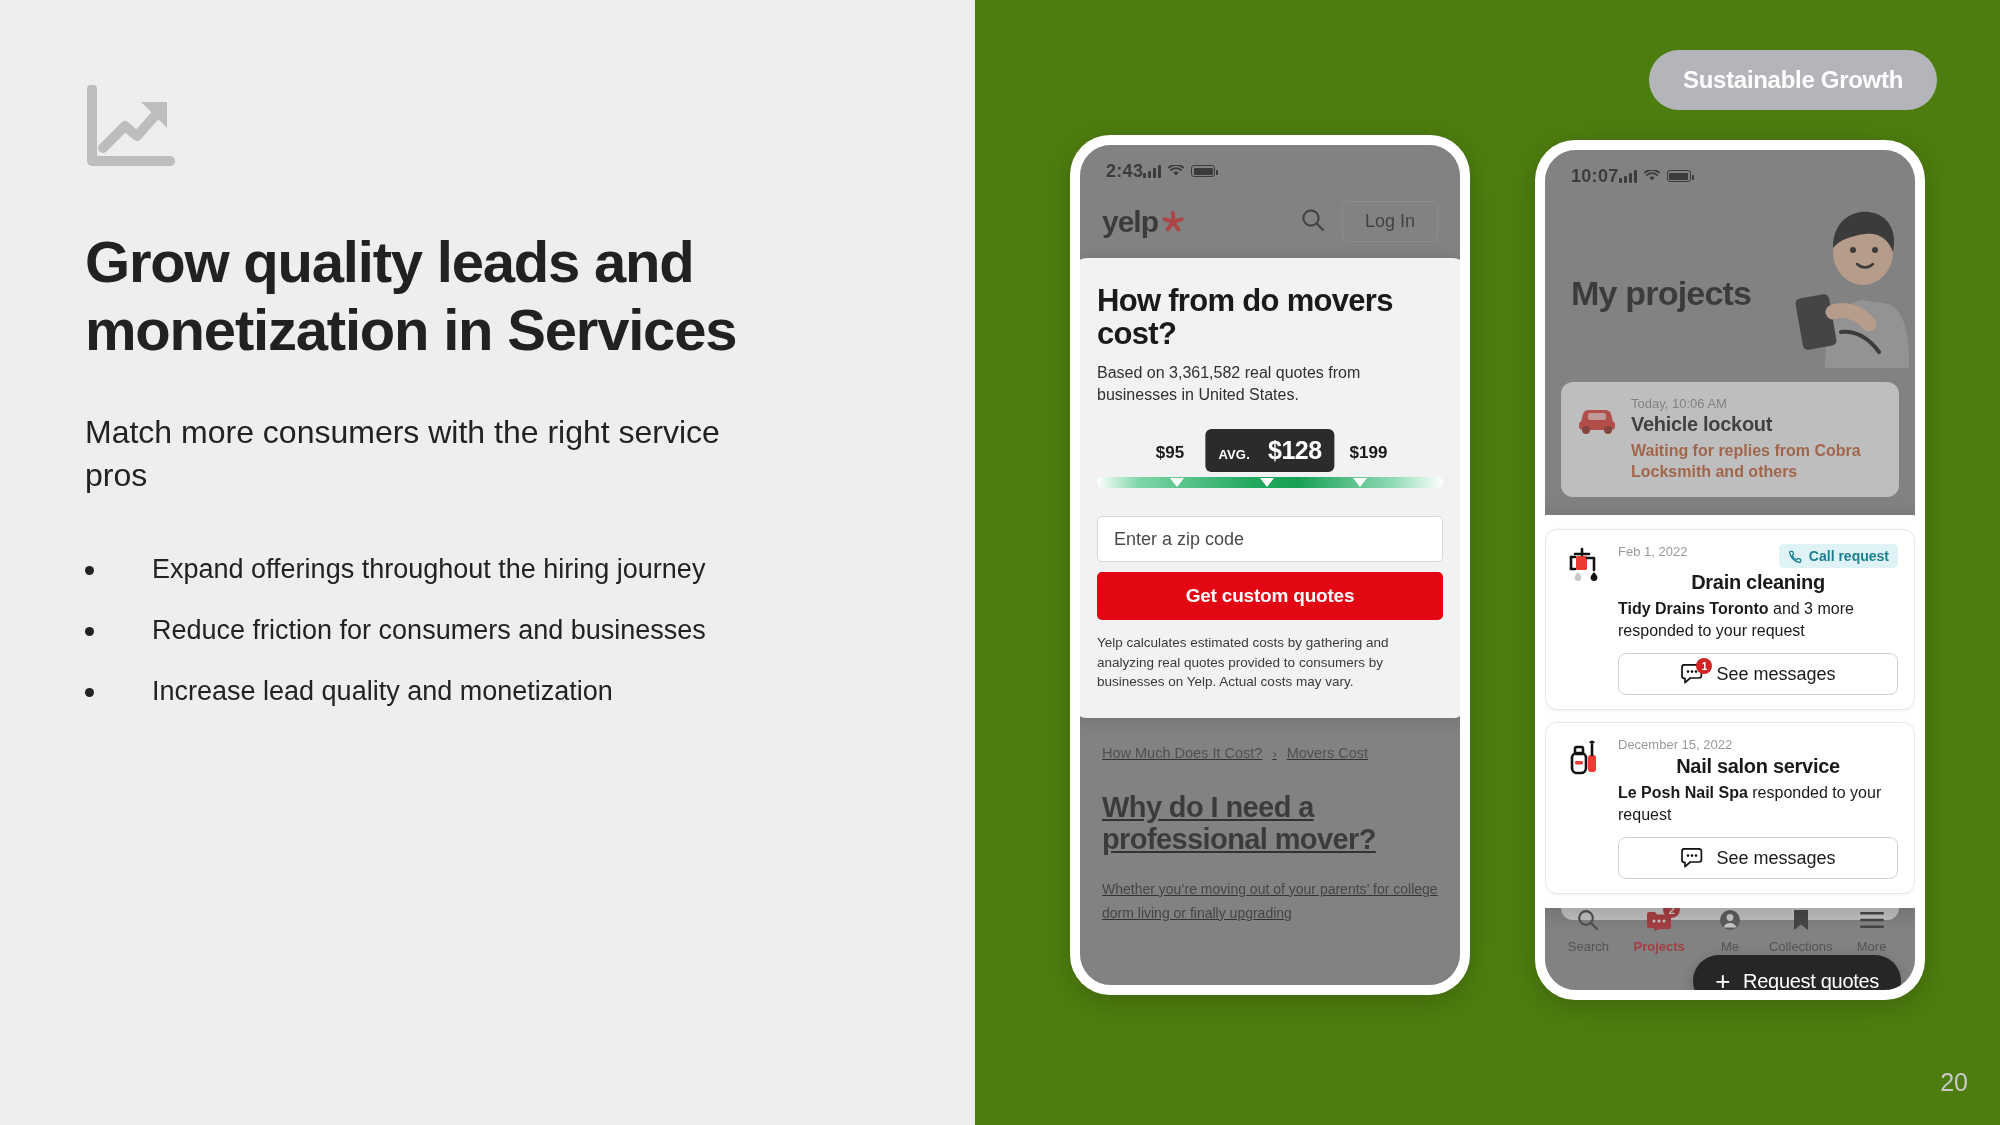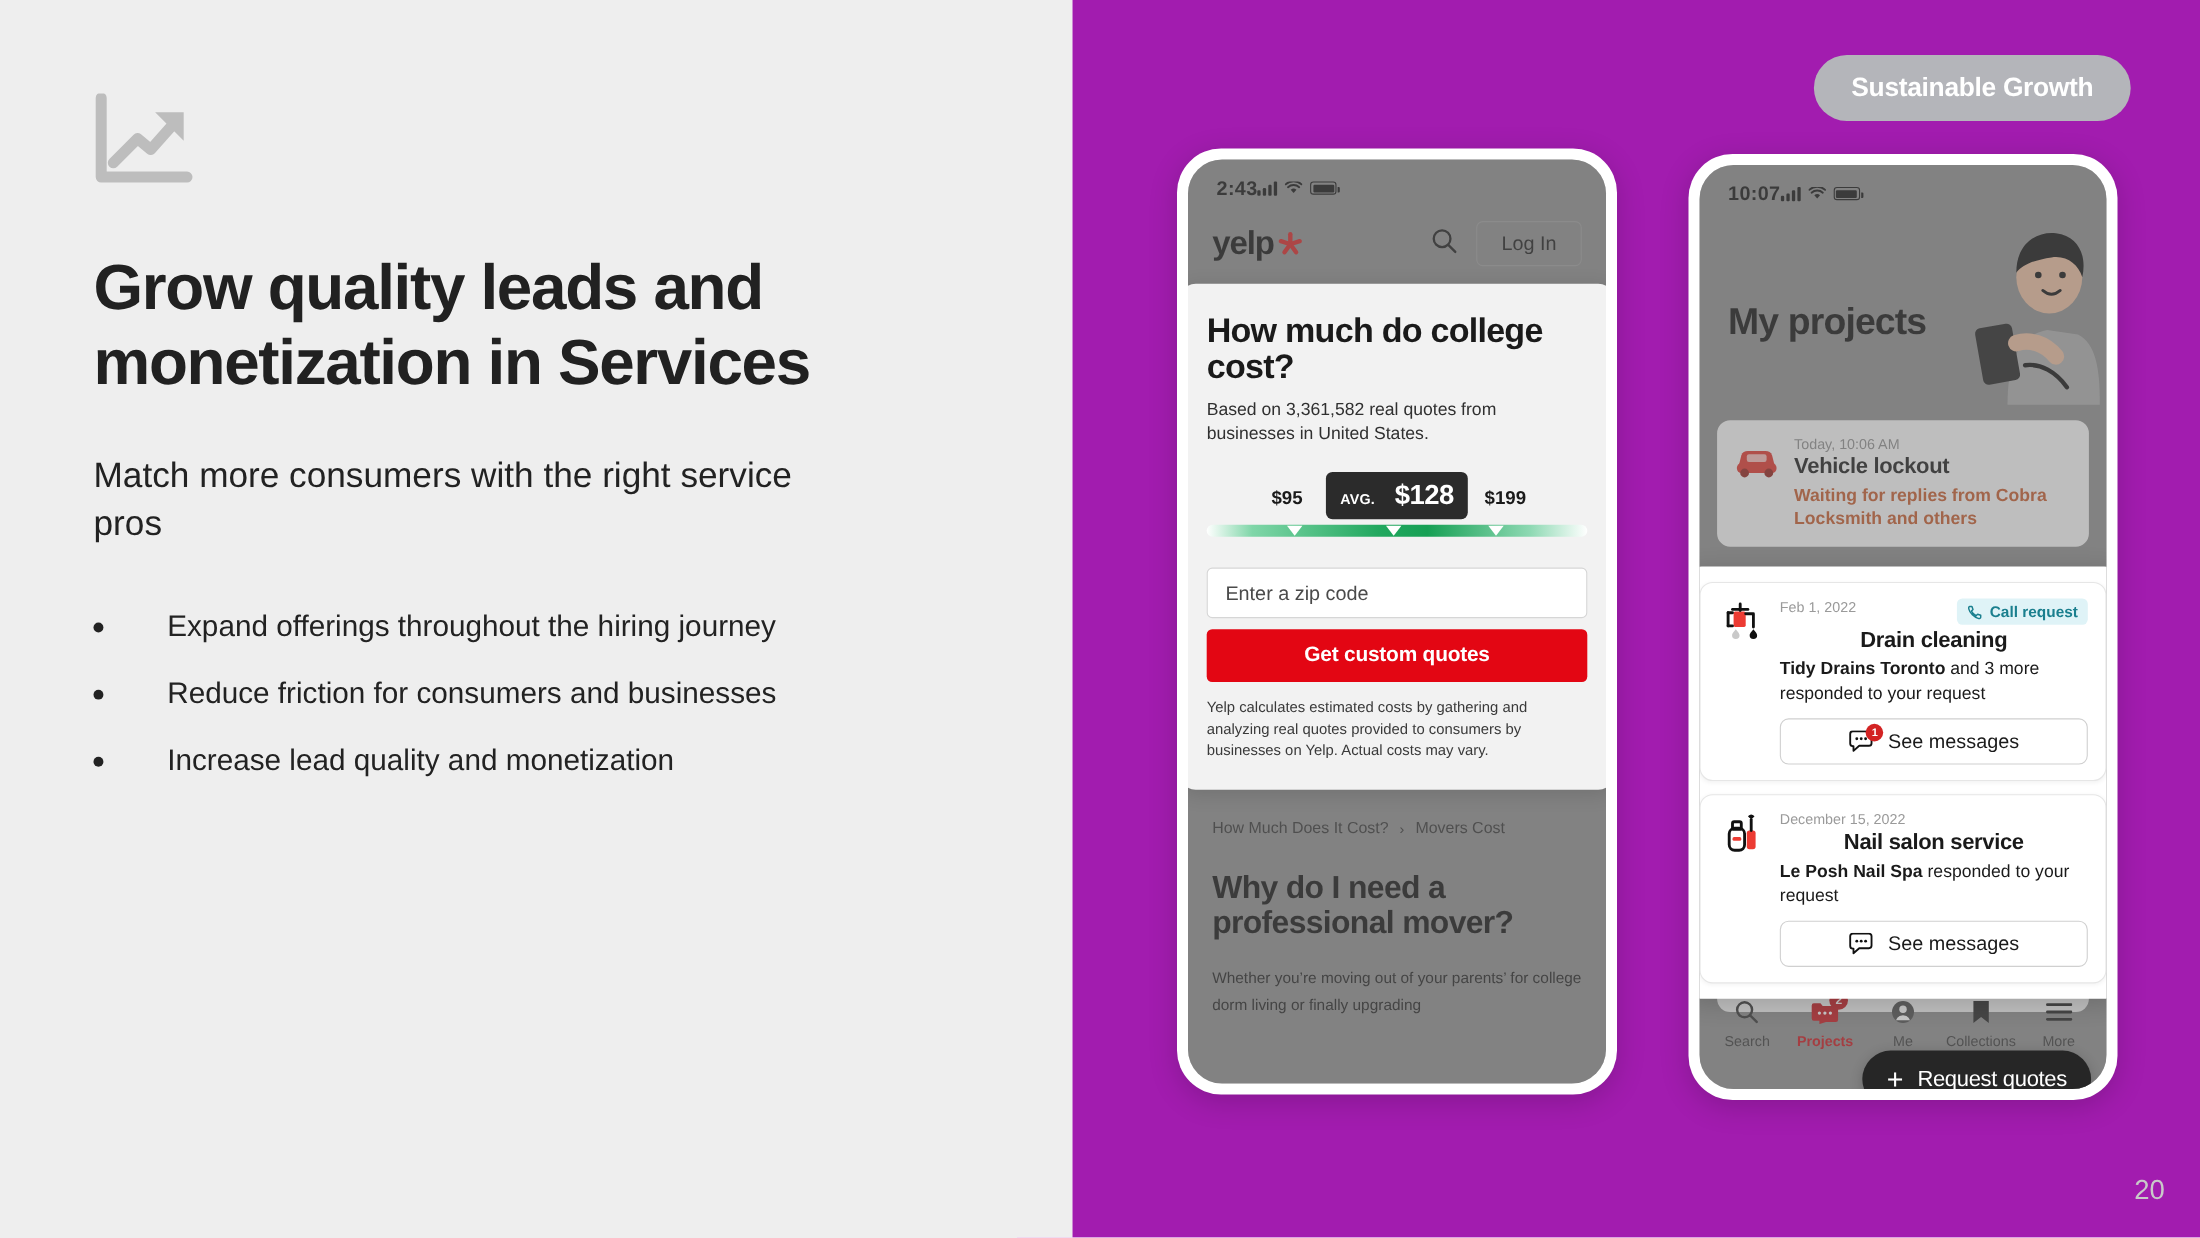--- a/index.html
+++ b/index.html
@@ -46,21 +46,21 @@
   .bullet-text {
     margin-left: 58px;
     font-size: 27px;
     color: #222222;
     line-height: 1.25;
   }
 
   
   .right-panel {
     position: absolute; left: 975px; top: 0;
-    width: 1025px; height: 1125px; background: #a21caf;
+    width: 1025px; height: 1125px; background: #4d7c0f;
   }
   .pill-badge {
     position: absolute; right: 63px; top: 50px;
     background: #b4b5ba; color: #ffffff;
     font-size: 24px; font-weight: 700; letter-spacing: -0.3px;
     padding: 16px 34px; border-radius: 40px;
     white-space: nowrap;
   }
   .page-num {
     position: absolute; right: 32px; bottom: 28px;
@@ -152,21 +152,21 @@
     display:flex; align-items:center; padding: 0 16px;
     font-size: 18px; color: #4a4a4a;
   }
   .red-btn {
     margin-top: 10px; width:100%; height: 48px; background:#e30613;
     border-radius:5px; display:flex; align-items:center; justify-content:center;
     color:#fff; font-size:19px; font-weight:700; letter-spacing:-0.2px;
   }
   .disclaimer { margin-top: 13px; font-size: 13.5px; line-height: 1.45; color:#3a3a3a; }
 
-  .yelp-lower { position:absolute; left:0; right:0; top: 600px; padding: 0 22px; }
+  .yelp-lower { position:absolute; left:0; right:0; top: 600px; padding: 0 22px; text-decoration: underline; }
   .crumbs { display:flex; align-items:center; gap:10px; font-size: 14.5px; color:#333; }
   .crumb-sep { font-size: 13px; color:#333; }
   .lower-h { margin-top: 30px; font-size: 29px; font-weight: 800; color:#111; line-height:1.12; letter-spacing:-0.6px; }
   .lower-p { margin-top: 22px; font-size: 14px; color:#1f1f1f; line-height: 1.7; }
 
   
   .proj-hero { position: relative; padding: 30px 26px 0 26px; height: 190px; }
   .proj-title { position:absolute; left:26px; top: 82px; font-size: 34px; font-weight: 800; color:#111; letter-spacing:-0.8px; }
   .hero-illus { position:absolute; right: 6px; top: 8px; width: 180px; height: 170px; }
 
@@ -343,21 +343,21 @@
             <span class="crumb-sep">›</span>
             <span>Movers Cost</span>
           </div>
           <div class="lower-h">Why do I need a professional mover?</div>
           <div class="lower-p">Whether you’re moving out of your parents’ for college dorm living or finally upgrading</div>
         </div>
 
         <div class="dim"></div>
 
         <div class="yelp-card">
-          <div class="card-h1">How much do college cost?</div>
+          <div class="card-h1">How from do movers cost?</div>
           <div class="card-sub">Based on 3,361,582 real quotes from businesses in United States.</div>
 
           <div class="price-row">
             <span class="price-low">$95</span>
             <span class="avg-chip">
               <span class="avg-lbl">AVG.</span>
               <span class="avg-val">$128</span>
             </span>
             <span class="price-high">$199</span>
           </div>

